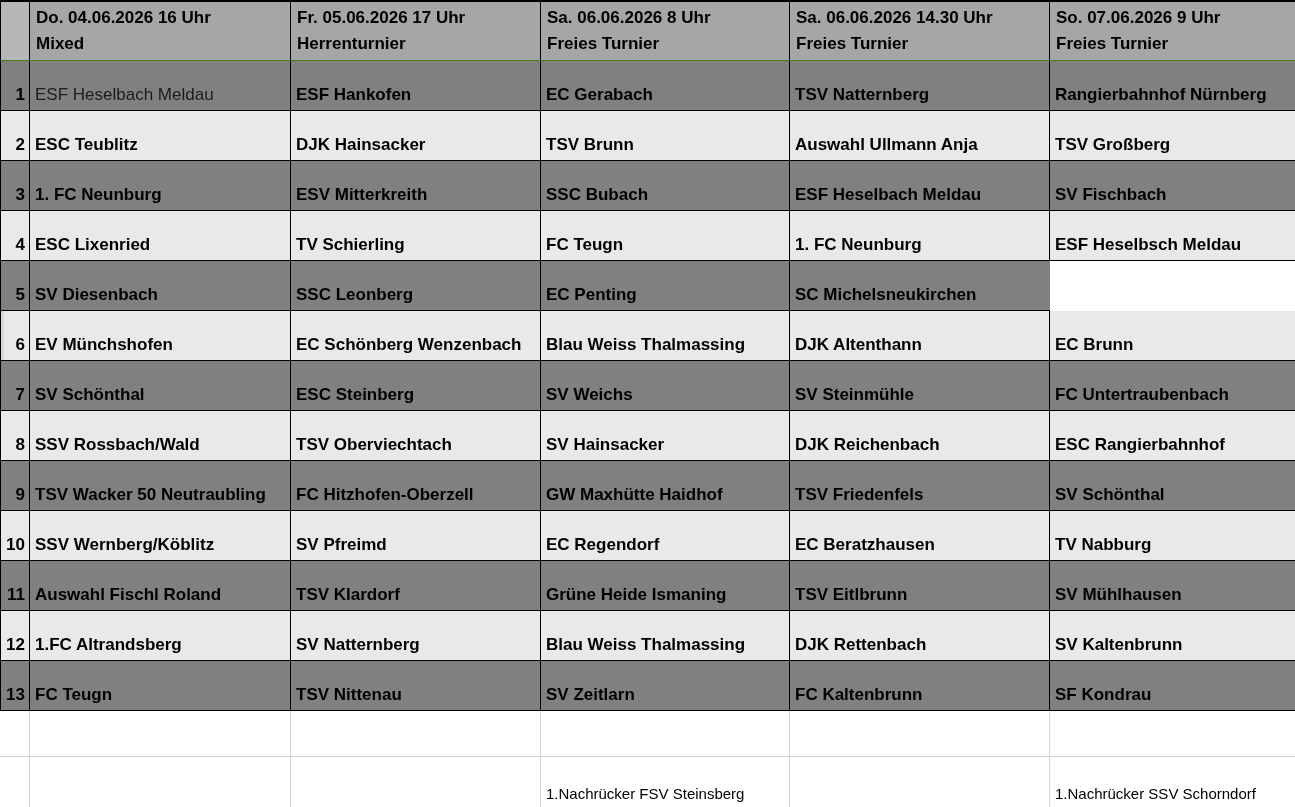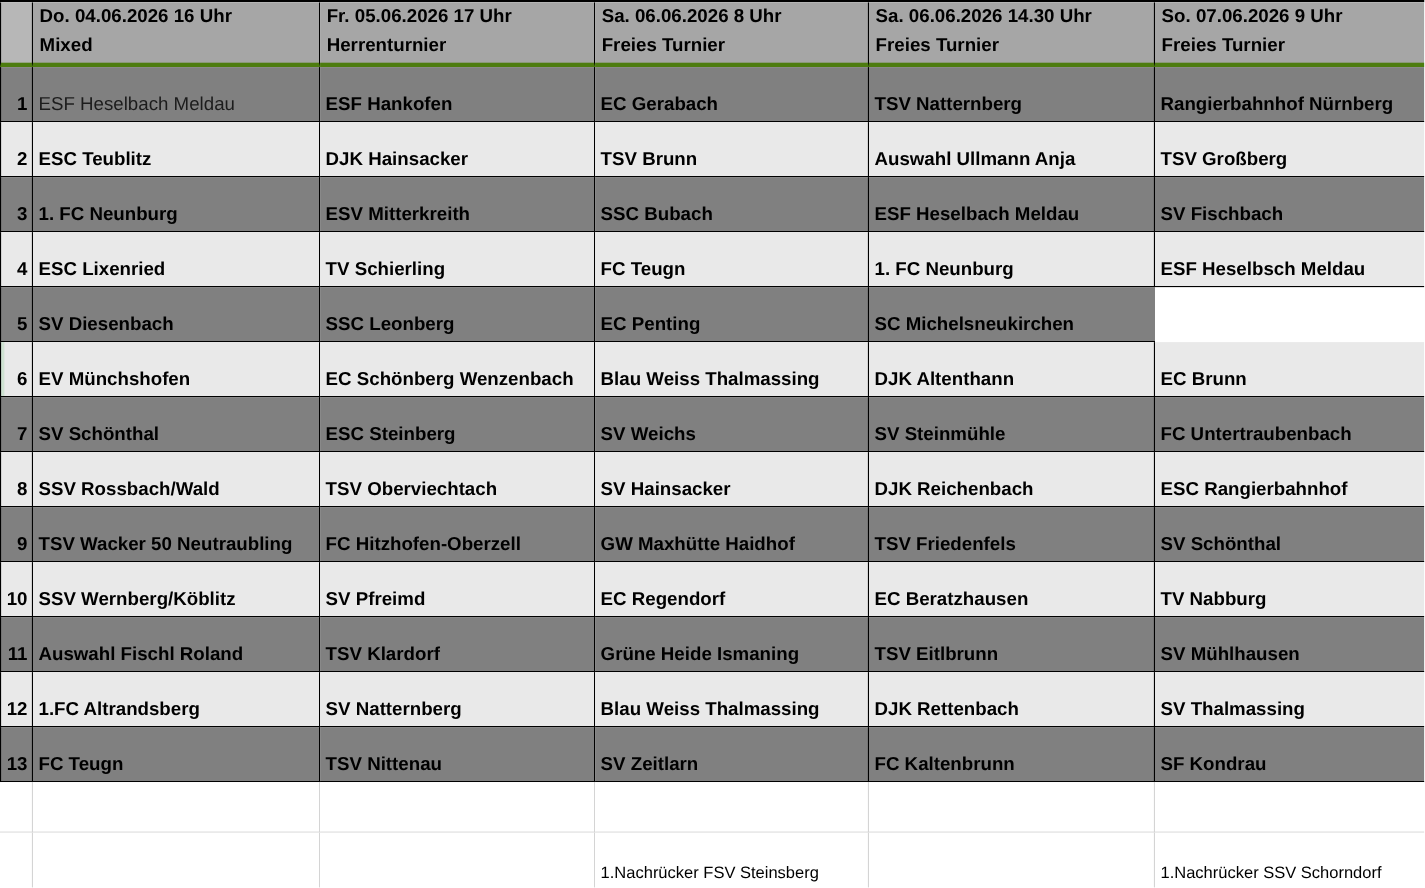--- a/index.html
+++ b/index.html
@@ -17,21 +17,21 @@
   .row {
     display:grid;
     grid-template-columns:30px 261px 250px 249px 260px 245px;
   }
 
   
   .header-row { height:59px; }
   .header-row .cell {
     background:#a6a6a6;
     border-right:1px solid #000;
-    border-bottom:4px solid #4d7c0f;
+    border-bottom:1px solid #4d7c0f;
     display:flex; flex-direction:column; justify-content:flex-end;
     padding:3px 2px 3px 6px;
     font-weight:bold; font-size:17px; line-height:26px;
     overflow:hidden; white-space:nowrap;
   }
   .header-row .cell:first-child { background:#b7b7b7; border-left:1px solid #000; }
   .header-row .cell:last-child { border-right:none; }
 
   
   .data-row { height:50px; }
@@ -181,21 +181,21 @@
         <div class="cell team-cell">Grüne Heide Ismaning</div>
         <div class="cell team-cell">TSV Eitlbrunn</div>
         <div class="cell team-cell">SV Mühlhausen</div>
       </div>
       <div class="row data-row light">
         <div class="cell num-cell">12</div>
         <div class="cell team-cell">1.FC Altrandsberg</div>
         <div class="cell team-cell">SV Natternberg</div>
         <div class="cell team-cell">Blau Weiss Thalmassing</div>
         <div class="cell team-cell">DJK Rettenbach</div>
-        <div class="cell team-cell">SV Thalmassing</div>
+        <div class="cell team-cell">SV Kaltenbrunn</div>
       </div>
       <div class="row data-row dark">
         <div class="cell num-cell">13</div>
         <div class="cell team-cell">FC Teugn</div>
         <div class="cell team-cell">TSV Nittenau</div>
         <div class="cell team-cell">SV Zeitlarn</div>
         <div class="cell team-cell">FC Kaltenbrunn</div>
         <div class="cell team-cell">SF Kondrau</div>
       </div>
     </div>

